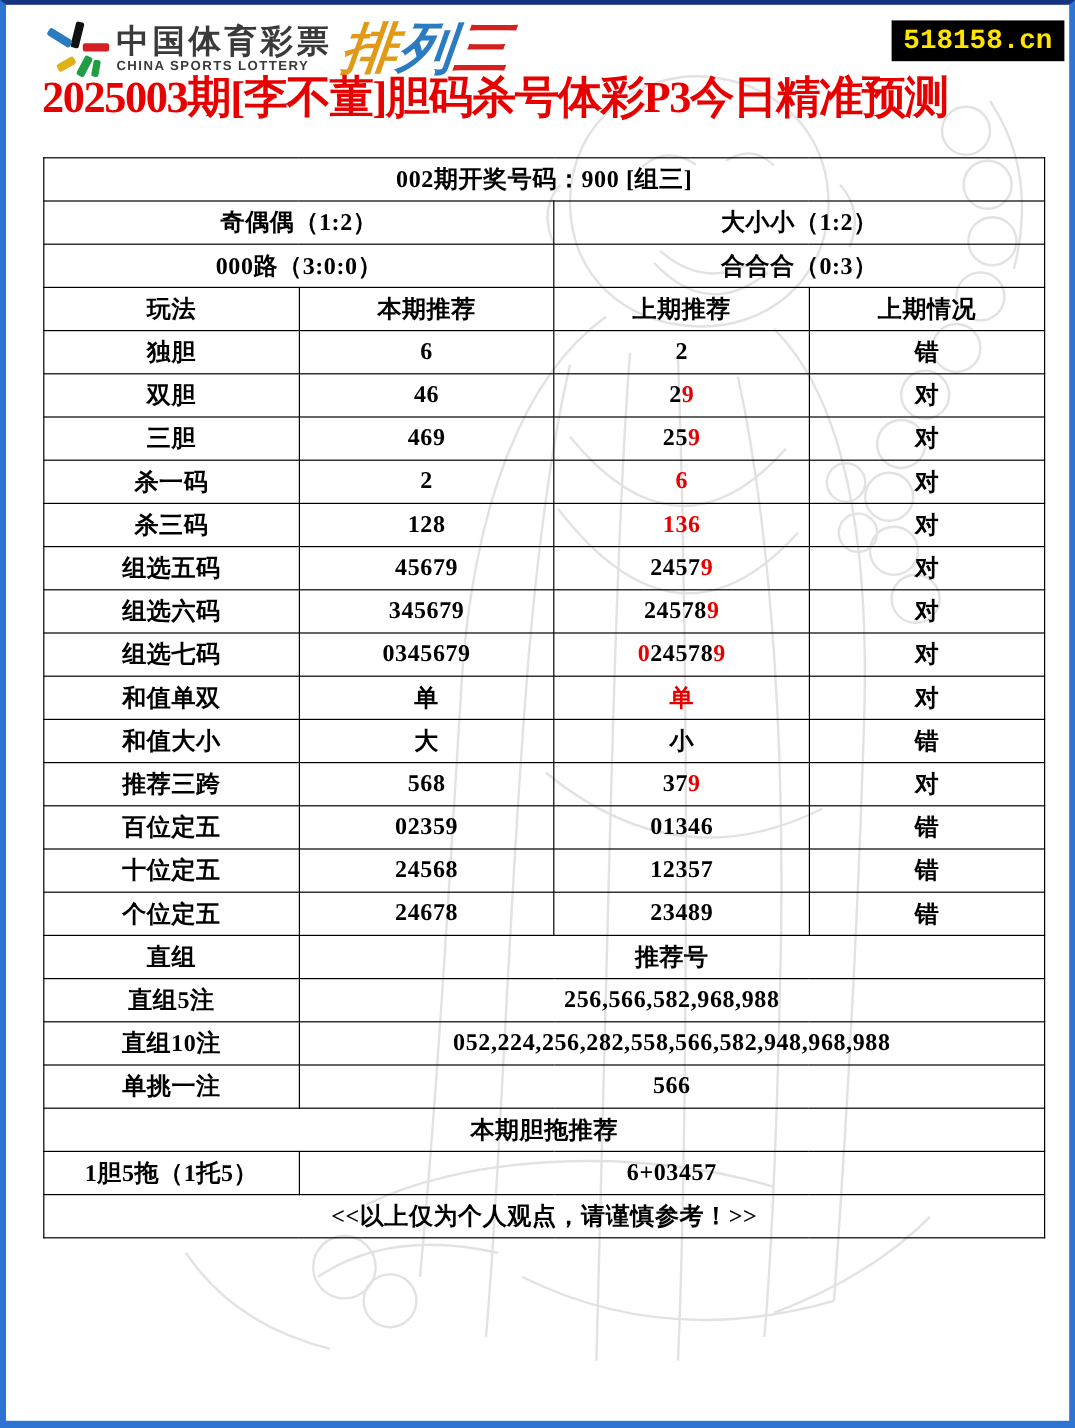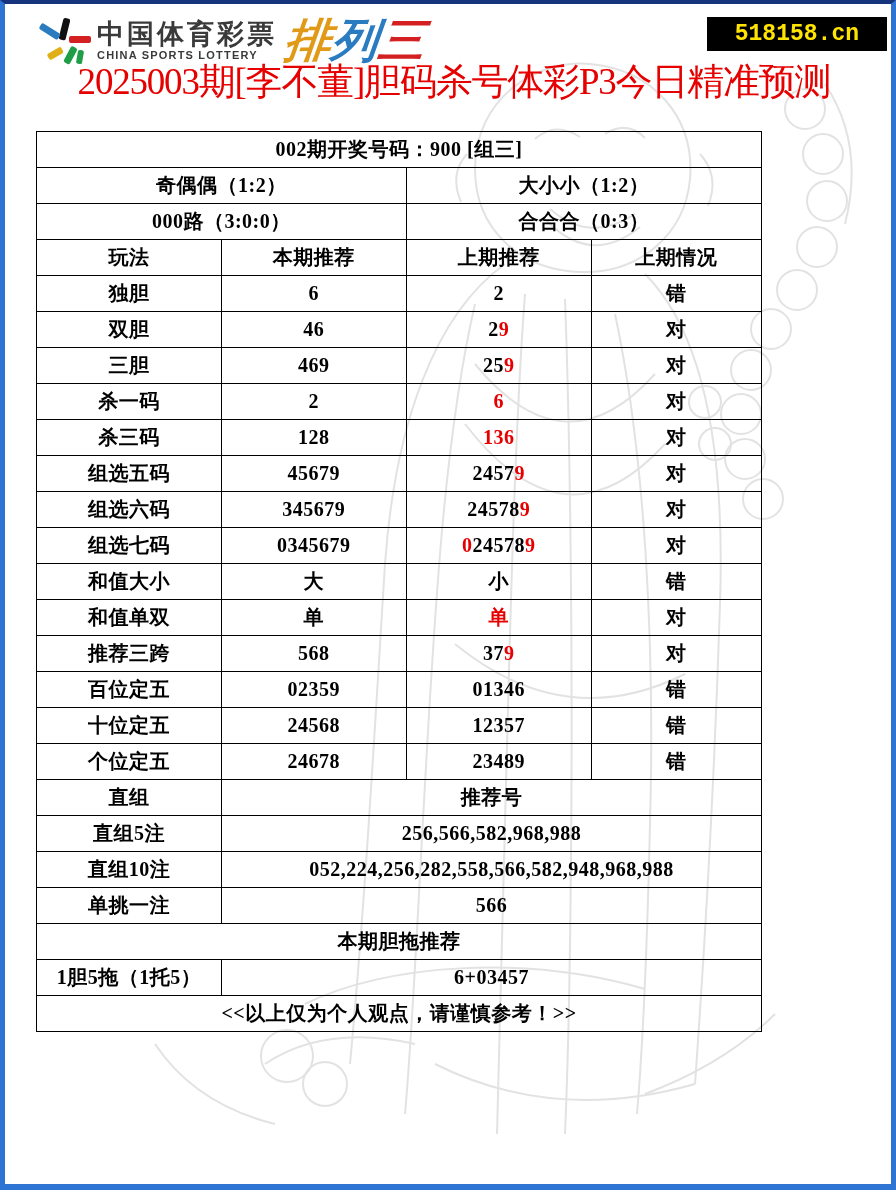--- a/index.html
+++ b/index.html
@@ -27,32 +27,32 @@
   .brand-cn{font-size:27px;font-weight:bold;color:#3a3a3a;letter-spacing:3px;line-height:30px;font-family:"Liberation Sans","DejaVu Sans",sans-serif;}
   .brand-en{font-size:11px;font-weight:bold;color:#3a3a3a;letter-spacing:1.2px;line-height:13px;}
   .product-logo{margin-left:8px;font-size:46px;font-weight:bold;font-style:italic;line-height:50px;
     font-family:"Liberation Sans","DejaVu Sans",sans-serif;letter-spacing:1px;}
   .product-logo span{display:inline-block;transform:skewX(-6deg);}
   .badge{
     position:absolute;right:4px;top:13px;z-index:2;
     background:#000;color:#ffe400;
     font-family:"Liberation Mono","DejaVu Sans Mono",monospace;
     font-size:23px;font-weight:bold;
-    padding:4px 28px;line-height:26px;
+    padding:4px 10px;line-height:26px;
   }
   .main-title{
     position:absolute;left:30px;top:57px;width:838px;z-index:2;
-    color:#e60000;font-weight:normal;
+    color:#e60000;font-weight:bold;
     font-family:"Liberation Serif","DejaVu Serif",serif;
-    font-size:37px;line-height:42px;white-space:nowrap;letter-spacing:-1.2px;text-align:center;
+    font-size:37px;line-height:42px;white-space:nowrap;letter-spacing:-1.2px;
   }
   
   table.pred{
     position:absolute;left:31px;top:127px;z-index:1;
-    width:726px;border-collapse:collapse;table-layout:fixed;
+    width:835px;border-collapse:collapse;table-layout:fixed;
     background:transparent;
     font-family:"Liberation Serif","DejaVu Serif",serif;
   }
   table.pred td{
     border:1px solid #000;
     height:35px;padding:0 4px;
     text-align:center;vertical-align:middle;
     font-size:20px;font-weight:bold;color:#000;
     letter-spacing:0.5px;
     overflow:hidden;white-space:nowrap;
@@ -198,32 +198,32 @@
           <td><span>24578</span><span class="red">9</span></td>
           <td class="red">对</td>
         </tr>
         <tr>
           <td>组选七码</td>
           <td>0345679</td>
           <td><span class="red">0</span><span>24578</span><span class="red">9</span></td>
           <td class="red">对</td>
         </tr>
         <tr>
+          <td>和值单双</td>
+          <td>单</td>
+          <td><span class="red">单</span></td>
+          <td class="red">对</td>
+        </tr>
+        <tr>
           <td>和值大小</td>
           <td>大</td>
           <td><span>小</span></td>
           <td>错</td>
         </tr>
         <tr>
-          <td>和值单双</td>
-          <td>单</td>
-          <td><span class="red">单</span></td>
-          <td class="red">对</td>
-        </tr>
-        <tr>
           <td>推荐三跨</td>
           <td>568</td>
           <td><span>37</span><span class="red">9</span></td>
           <td class="red">对</td>
         </tr>
         <tr>
           <td>百位定五</td>
           <td>02359</td>
           <td><span>01346</span></td>
           <td>错</td>

